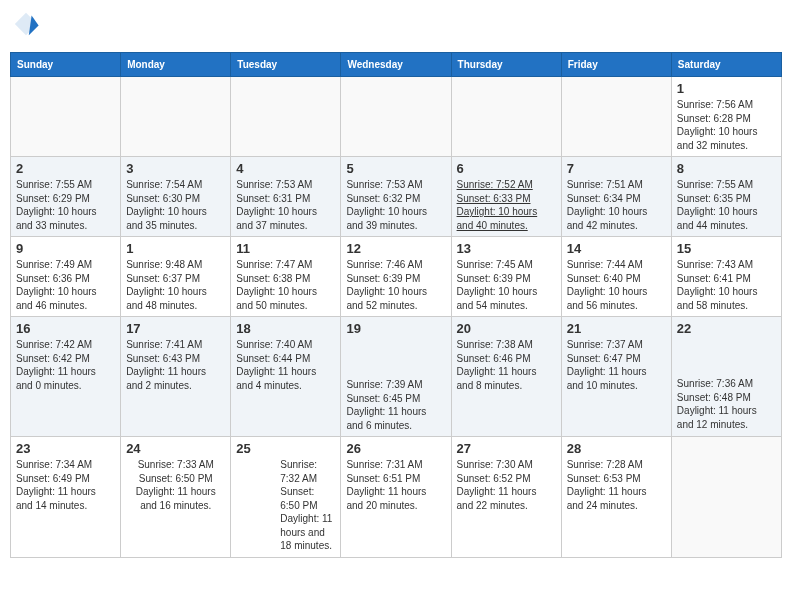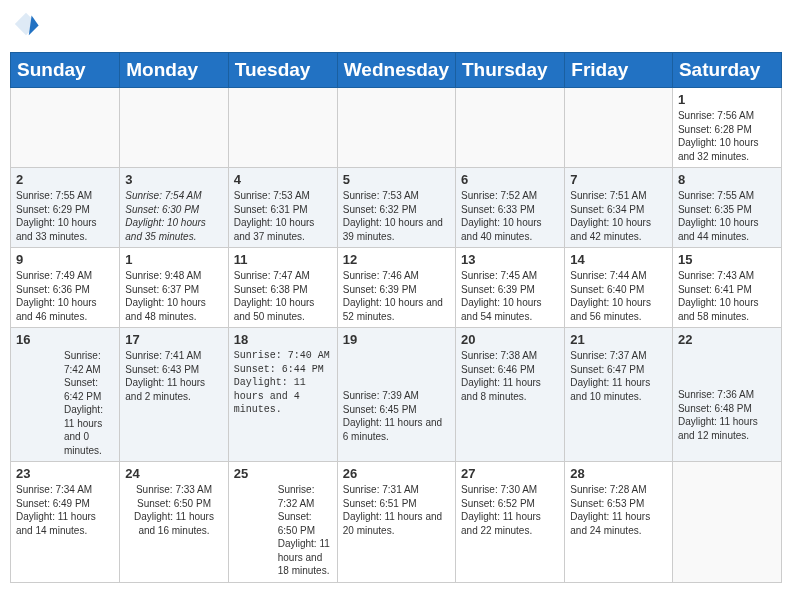--- a/index.html
+++ b/index.html
@@ -46,21 +46,21 @@
     .calendar {
       width: 100%;
       border-collapse: collapse;
       border: 1px solid #ccc;
     }
     .calendar th {
       background-color: #2272c3;
       color: #fff;
       text-align: left;
       padding: 6px 6px;
-      font-size: 19px;
+      font-size: 10px;
       font-weight: bold;
       border: 1px solid #1a5fa0;
     }
     .calendar td {
       vertical-align: top;
       border: 1px solid #ccc;
       padding: 4px 5px;
       width: 110px;
       min-height: 80px;
       height: 80px;
@@ -138,39 +138,39 @@
         </tr>
         <tr class="row-alt">
           <td>
             <span class="day-num">2</span>
             <div class="day-info" style="white-space: pre-line;">Sunrise: 7:55 AM
 Sunset: 6:29 PM
 Daylight: 10 hours and 33 minutes.</div>
           </td>
           <td>
             <span class="day-num">3</span>
-            <div class="day-info" style="white-space: pre-line; font-style: italic;">Sunrise: 7:54 AM
+            <div class="day-info" style="white-space: pre-line;">Sunrise: 7:54 AM
 Sunset: 6:30 PM
 Daylight: 10 hours and 35 minutes.</div>
           </td>
           <td>
             <span class="day-num">4</span>
             <div class="day-info" style="white-space: pre-line;">Sunrise: 7:53 AM
 Sunset: 6:31 PM
 Daylight: 10 hours and 37 minutes.</div>
           </td>
           <td>
             <span class="day-num">5</span>
             <div class="day-info" style="white-space: pre-line;">Sunrise: 7:53 AM
 Sunset: 6:32 PM
 Daylight: 10 hours and 39 minutes.</div>
           </td>
           <td>
             <span class="day-num">6</span>
-            <div class="day-info" style="white-space: pre-line;">Sunrise: 7:52 AM
+            <div class="day-info" style="white-space: pre-line; text-decoration: underline;">Sunrise: 7:52 AM
 Sunset: 6:33 PM
 Daylight: 10 hours and 40 minutes.</div>
           </td>
           <td>
             <span class="day-num">7</span>
             <div class="day-info" style="white-space: pre-line;">Sunrise: 7:51 AM
 Sunset: 6:34 PM
 Daylight: 10 hours and 42 minutes.</div>
           </td>
           <td>
@@ -220,33 +220,33 @@
           <td>
             <span class="day-num">15</span>
             <div class="day-info" style="white-space: pre-line;">Sunrise: 7:43 AM
 Sunset: 6:41 PM
 Daylight: 10 hours and 58 minutes.</div>
           </td>
         </tr>
         <tr class="row-alt">
           <td>
             <span class="day-num">16</span>
-            <div class="day-info" style="white-space: pre-line; margin-left: 48px;">Sunrise: 7:42 AM
+            <div class="day-info" style="white-space: pre-line;">Sunrise: 7:42 AM
 Sunset: 6:42 PM
 Daylight: 11 hours and 0 minutes.</div>
           </td>
           <td>
             <span class="day-num">17</span>
             <div class="day-info" style="white-space: pre-line;">Sunrise: 7:41 AM
 Sunset: 6:43 PM
 Daylight: 11 hours and 2 minutes.</div>
           </td>
           <td>
             <span class="day-num">18</span>
-            <div class="day-info" style="white-space: pre-line; font-family: Liberation Mono, monospace;">Sunrise: 7:40 AM
+            <div class="day-info" style="white-space: pre-line;">Sunrise: 7:40 AM
 Sunset: 6:44 PM
 Daylight: 11 hours and 4 minutes.</div>
           </td>
           <td>
             <span class="day-num">19</span>
             <div class="day-info" style="white-space: pre-line; margin-top: 42px;">Sunrise: 7:39 AM
 Sunset: 6:45 PM
 Daylight: 11 hours and 6 minutes.</div>
           </td>
           <td>

